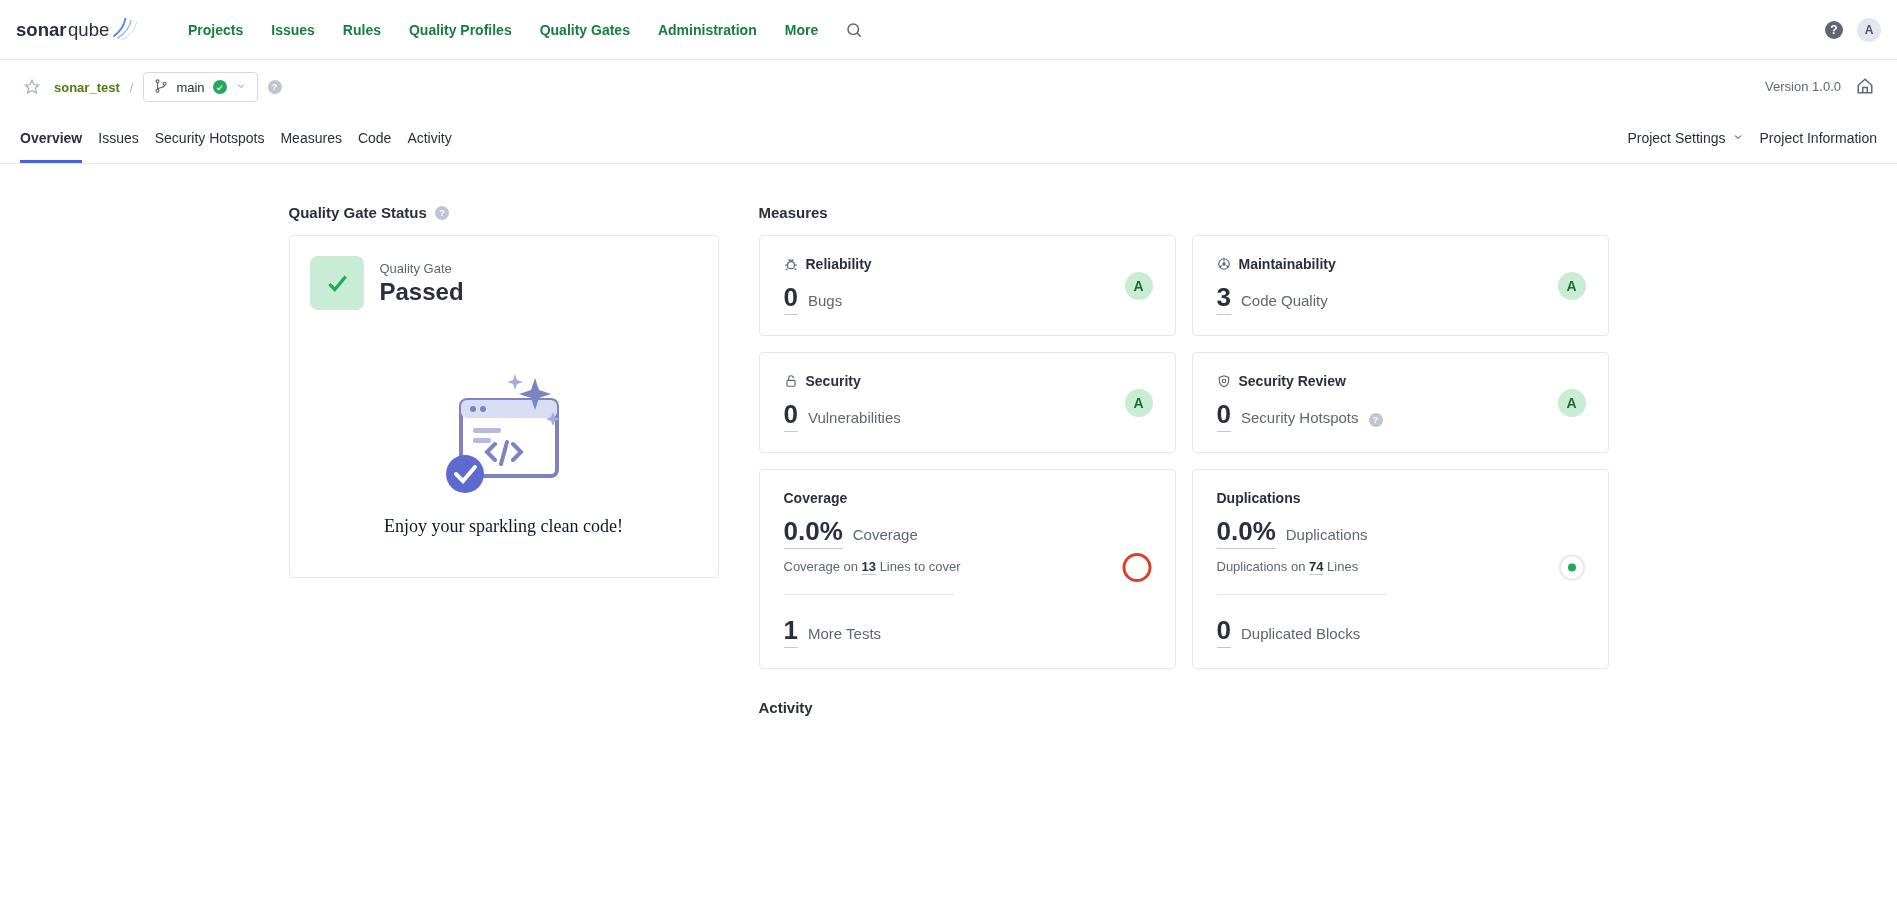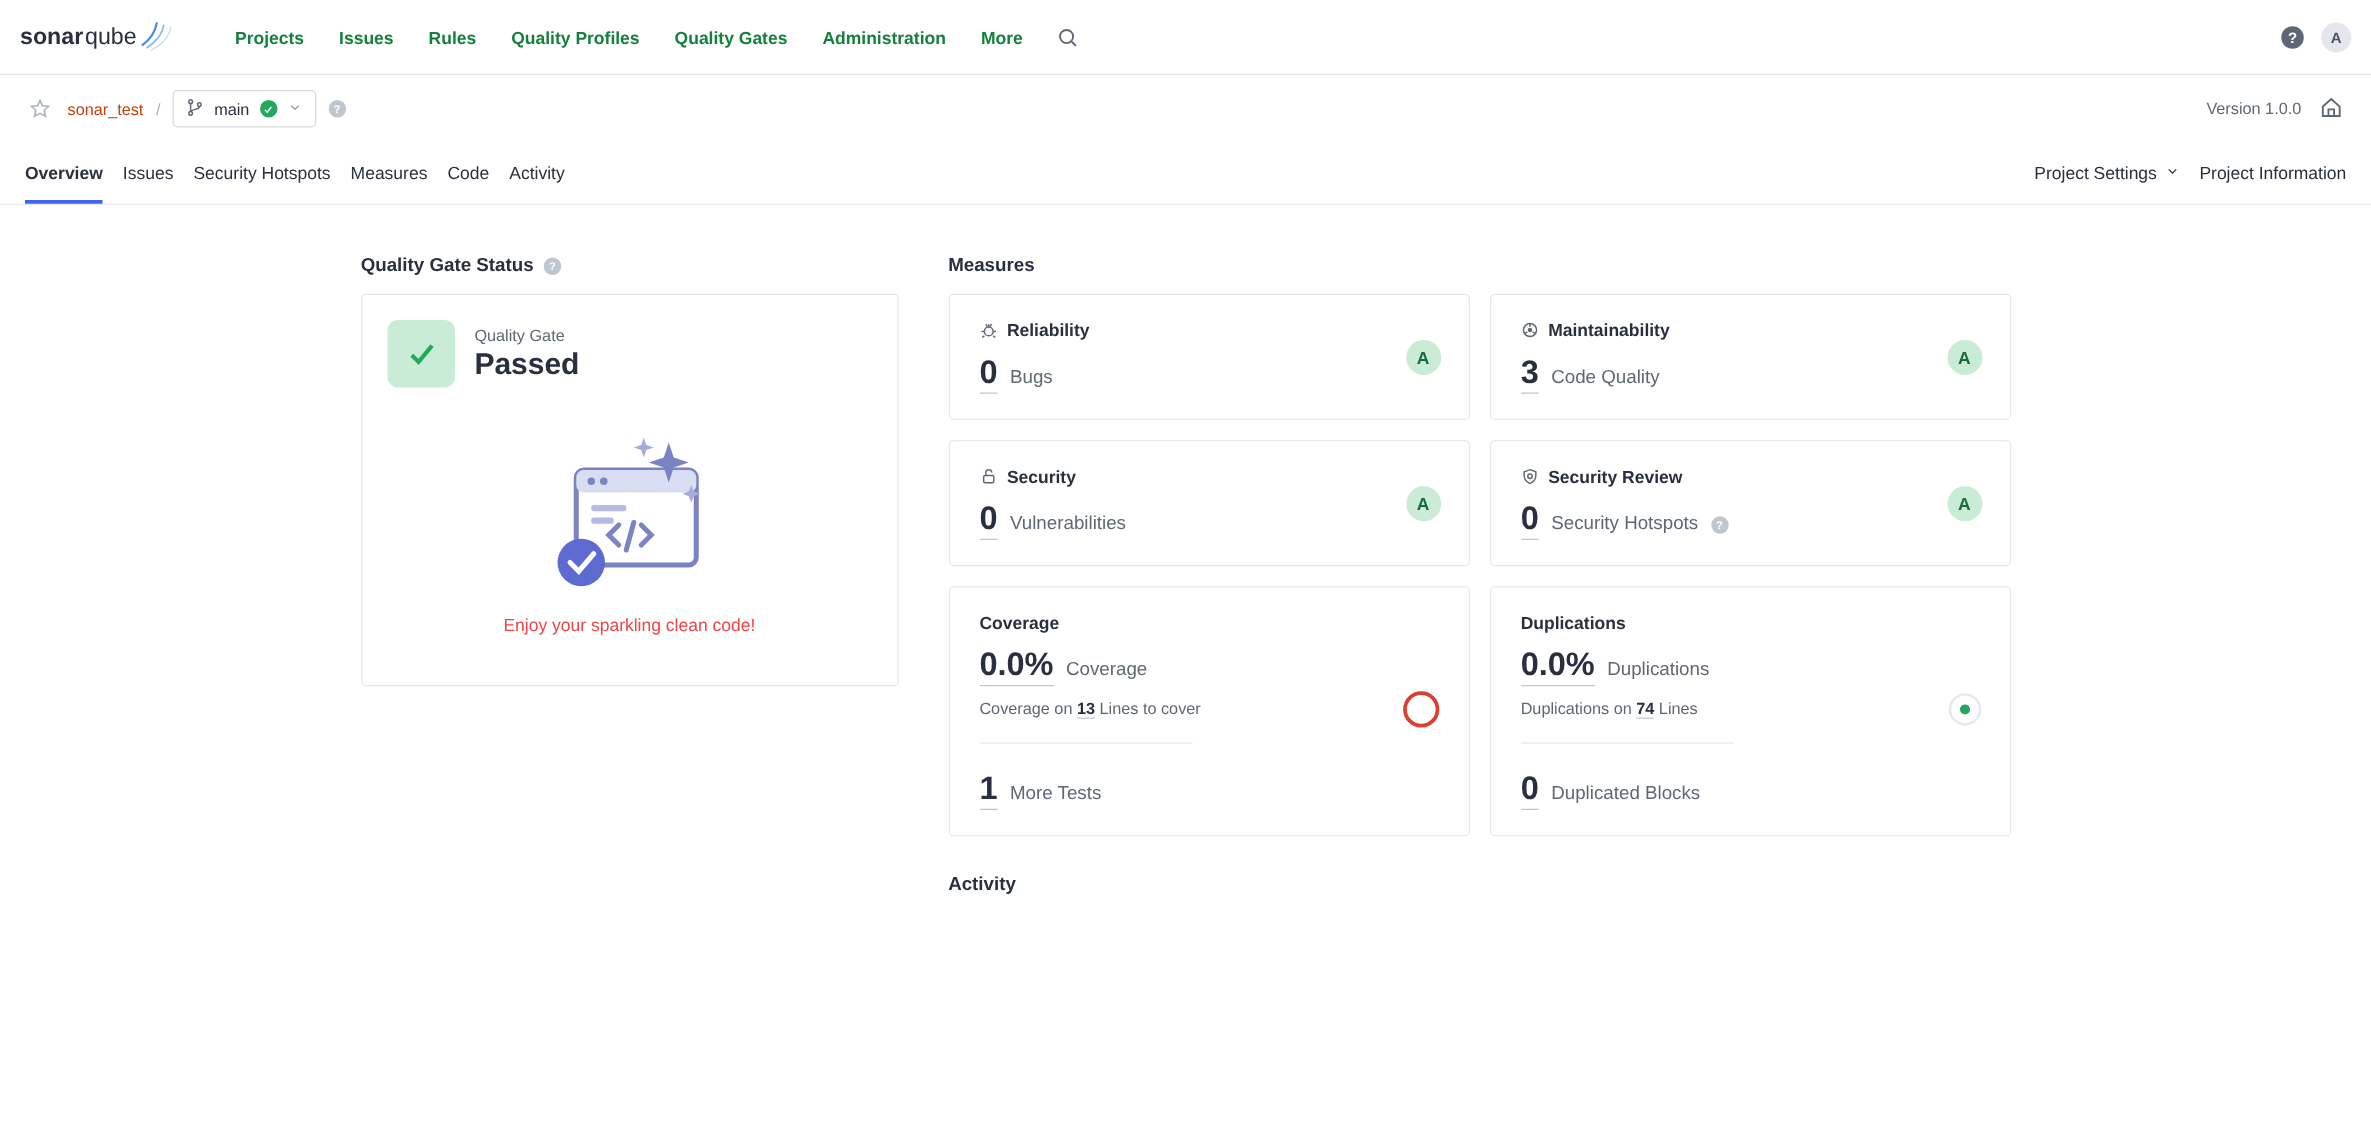--- a/index.html
+++ b/index.html
@@ -49,21 +49,21 @@
 
 .project-header {
   padding: 12px 20px 0 20px;
   border-bottom: 1px solid #e6e8ea;
   position: relative;
 }
 .breadcrumb-row {
   display: flex; align-items: center; gap: 10px;
 }
 .star-icon { color: #aab1bd; }
-.breadcrumb-name { font-weight: 400; color: #c2410c; }
+.breadcrumb-name { font-weight: 700; color: #4d7c0f; }
 .breadcrumb-sep { color: #aab1bd; }
 .branch-selector {
   display: inline-flex; align-items: center; gap: 8px;
   border: 1px solid #d5d9e0; border-radius: 4px;
   padding: 4px 10px; height: 30px;
   cursor: pointer;
 }
 .branch-selector .branch-icon { color: #5f6675; }
 .branch-selector .branch-name { font-weight: 500; }
 .branch-check {
@@ -104,32 +104,32 @@
   display: grid;
   grid-template-columns: 430px 1fr;
   gap: 40px;
 }
 .section-title { font-weight: 700; font-size: 15px; margin-bottom: 14px; display: flex; align-items: center; gap: 8px; }
 
 .qg-card {
   border: 1px solid #e6e8ea; border-radius: 4px;
   padding: 20px;
 }
-.qg-top { display: flex; align-items: center; gap: 16px; margin-bottom: 20px;}
+.qg-top { display: flex; align-items: center; gap: 16px; margin-bottom: 44px;}
 .qg-check {
   width: 54px; height: 54px; border-radius: 8px;
   background: #c9ecd6;
   display: inline-flex; align-items: center; justify-content: center;
 }
 .qg-check svg { stroke: #24a85b; width: 26px; height: 26px; }
 .qg-label { color: #5f6675; font-size: 13px; }
 .qg-status { font-size: 24px; font-weight: 700; margin-top: 2px; }
 .qg-illustration { display: flex; flex-direction: column; align-items: center; gap: 22px; padding: 20px 0; }
 .qg-illustration svg { width: 130px; height: 120px; }
-.qg-message { color: #ef4444; font-size: 14px; }
+.qg-message { color: #0f172a; font-size: 18px; font-family: Liberation Serif, serif; }
 
 .measures-toggle {
   display: inline-flex; border: 1px solid #d5d9e0; border-radius: 4px;
   overflow: hidden; margin-bottom: 28px;
 }
 .measures-toggle button {
   border: none; background: #fff; padding: 8px 18px; font-size: 13px; font-weight: 600;
   cursor: pointer; color: #2a2f40;
 }
 .measures-toggle button.active { background: #eceff5; }

